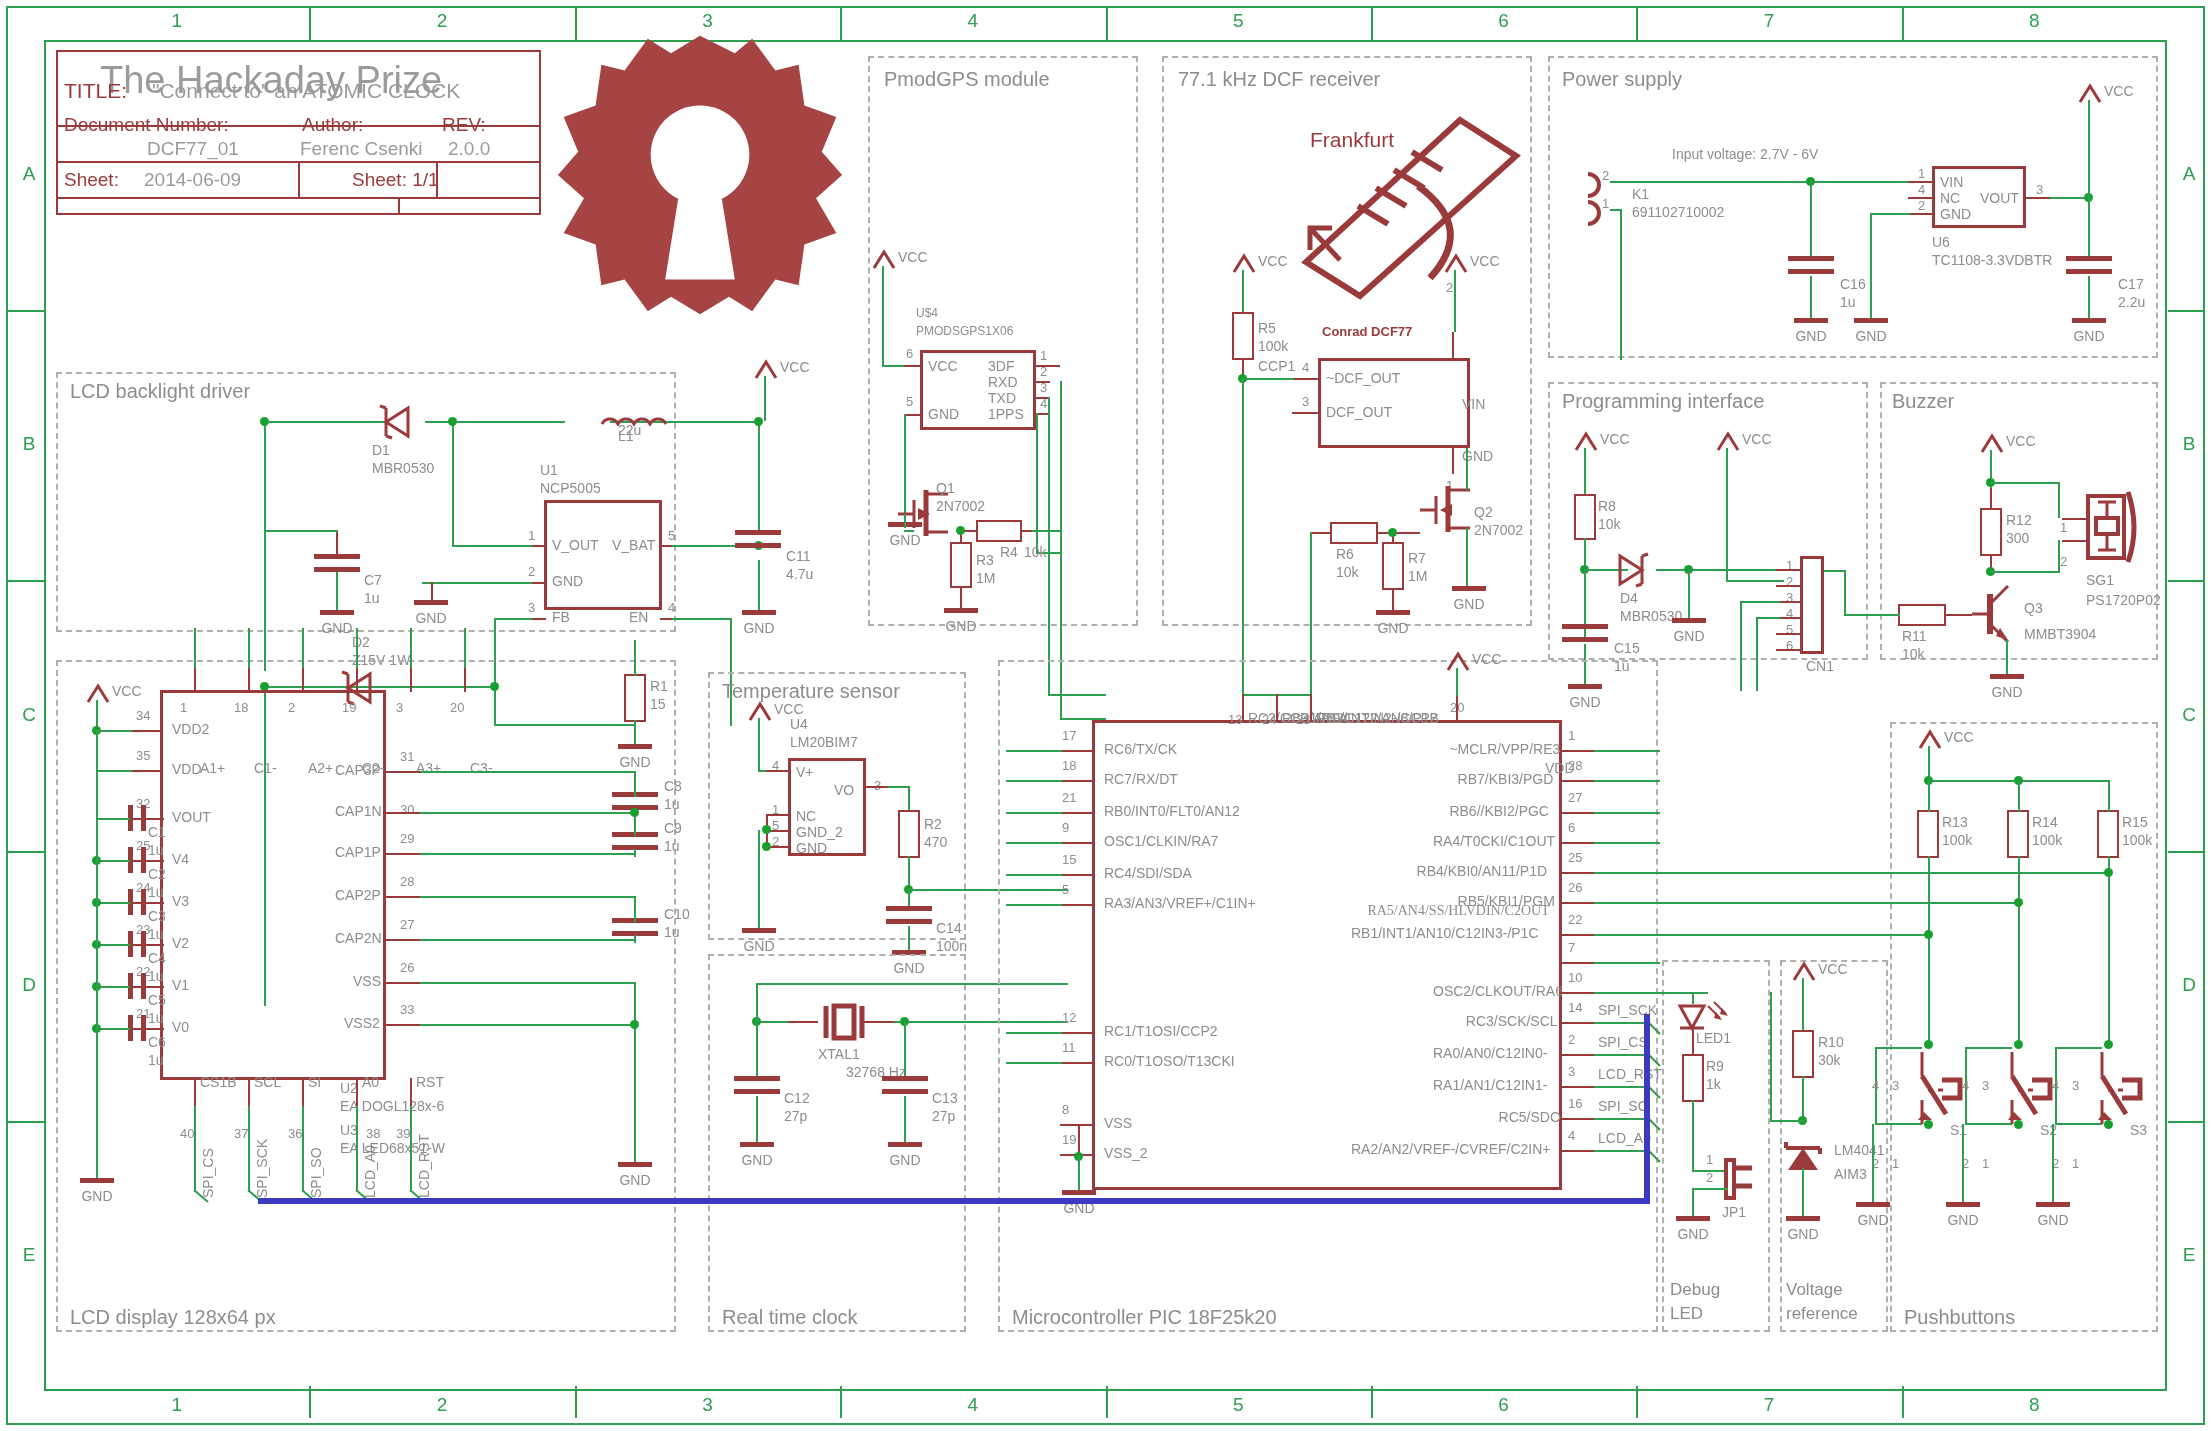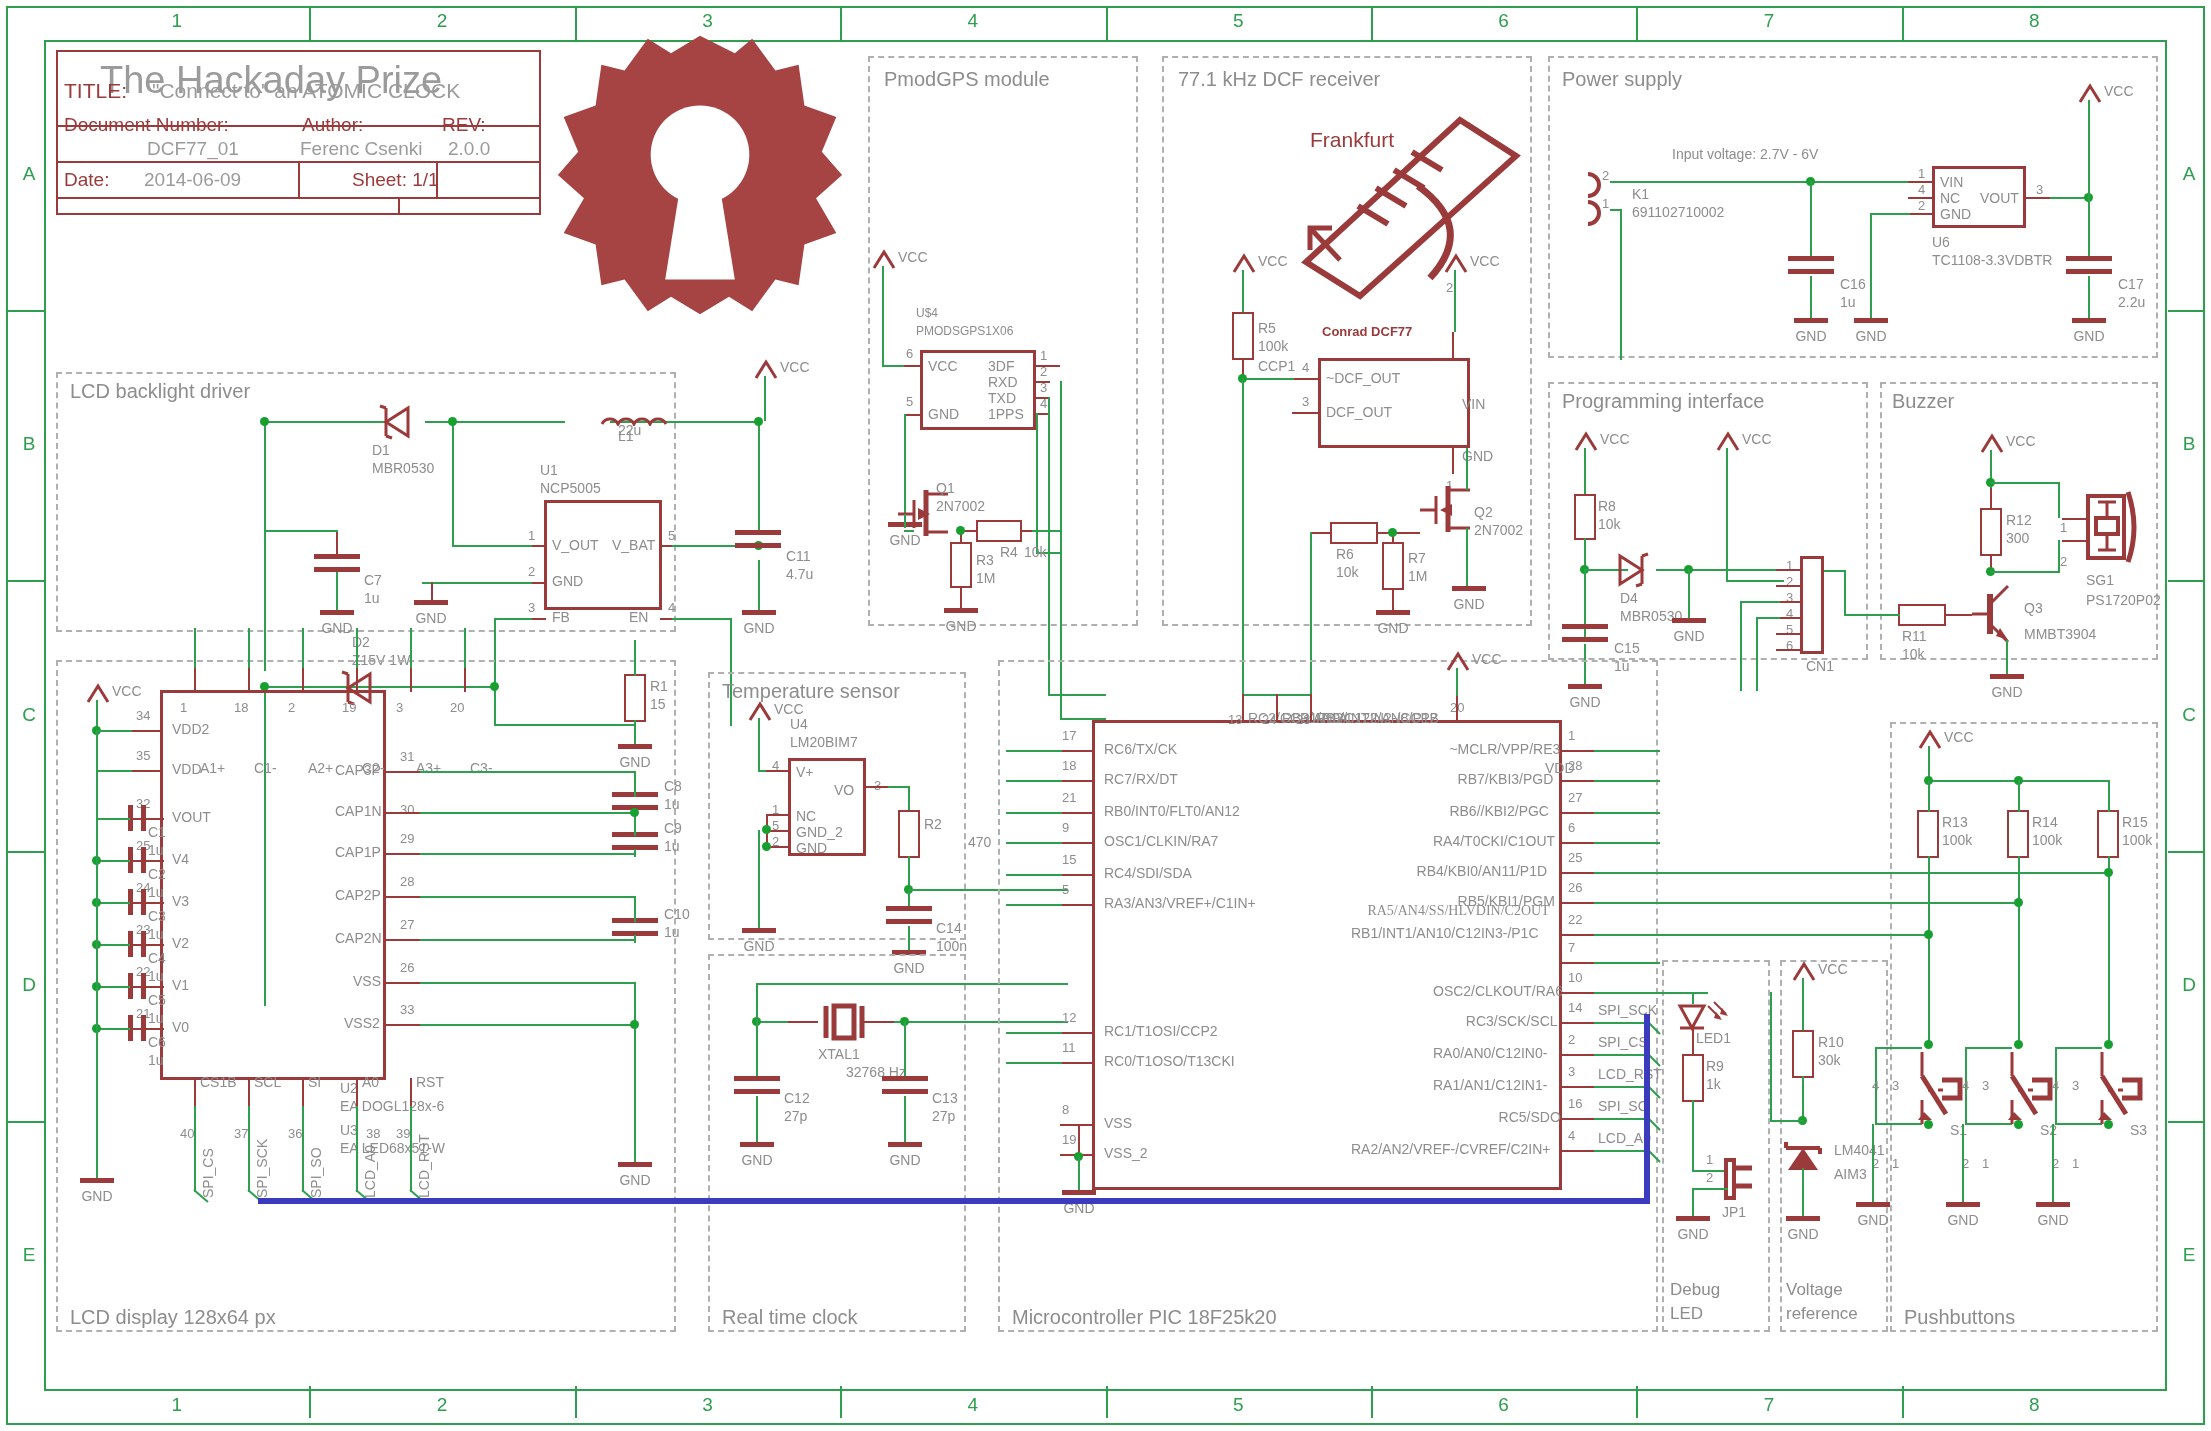--- a/index.html
+++ b/index.html
@@ -134,21 +134,21 @@
   </div>
   <div class="tb-main" style="left:100px;top:59px;">The Hackaday Prize</div>
   <div class="tb-k" style="left:64px;top:79px;">TITLE:</div>
   <div class="tb-v-txt" style="left:152px;top:79px;">"Connect to" an ATOMIC CLOCK</div>
   <div class="tb-k" style="left:64px;top:114px;font-size:19px;">Document Number:</div>
   <div class="tb-v-txt" style="left:147px;top:138px;font-size:19px;">DCF77_01</div>
   <div class="tb-k" style="left:302px;top:114px;font-size:19px;">Author:</div>
   <div class="tb-v-txt" style="left:300px;top:138px;font-size:19px;">Ferenc Csenki</div>
   <div class="tb-k" style="left:442px;top:114px;font-size:19px;">REV:</div>
   <div class="tb-v-txt" style="left:448px;top:138px;font-size:19px;">2.0.0</div>
-  <div class="tb-k" style="left:64px;top:169px;font-size:19px;">Date:</div>
+  <div class="tb-k" style="left:64px;top:169px;font-size:19px;">Sheet:</div>
   <div class="tb-v-txt" style="left:144px;top:169px;font-size:19px;">2014-06-09</div>
   <div class="tb-k" style="left:352px;top:169px;font-size:19px;text-align:right;">Sheet: 1/1</div>
 
   <div class="gear" style="left:540px;top:30px;width:320px;height:290px;">
     <svg width="320" height="290" viewBox="0 0 100 100">
       <g fill="#a64343">
         <path d="M50 2 L62 8 L68 3 L76 14 L84 12 L86 26 L97 30 L92 42 L99 50 L90 58 L97 70 L86 74 L84 88 L76 86 L68 97 L60 92 L50 98 L40 92 L32 97 L24 86 L16 88 L14 74 L3 70 L10 58 L1 50 L8 42 L3 30 L14 26 L16 12 L24 14 L32 3 L40 8 Z"></path>
       </g>
       <path d="M50 26 a17 17 0 1 0 0.01 0 M50 26 a17 17 0 1 1 -0.01 0" fill="#fff"></path>
       <circle cx="50" cy="43" r="17" fill="#fff"></circle>
@@ -955,21 +955,21 @@
   <div class="wire v" style="left:758px;top:830px;height:100px;"></div>
   <div class="gnd" style="left:742px;top:928px;">
       <b></b>
       <span>GND</span>
     </div>
 
   <div class="wire h" style="left:888px;top:786px;width:22px;"></div>
   <div class="wire v" style="left:908px;top:786px;height:24px;"></div>
   <div class="res" style="left:898px;top:810px;width:22px;height:48px;"></div>
   <div class="lbl" style="left:924px;top:816px;">R2</div>
-  <div class="lbl" style="left:924px;top:834px;margin-left:44px;">470</div>
+  <div class="lbl" style="left:924px;top:834px;">470</div>
   <div class="wire v" style="left:908px;top:856px;height:38px;"></div>
   <div class="junction" style="left:904px;top:885px;"></div>
   <div class="wire h" style="left:908px;top:889px;width:160px;"></div>
   <div class="wire v" style="left:908px;top:889px;height:22px;"></div>
 
   <div class="capH" style="left:886px;top:906px;width:46px;height:22px;">
     <i style="top:0;"></i>
       <i style="top:13px;"></i>
   </div>
   <div class="lbl" style="left:936px;top:920px;">C14</div>

